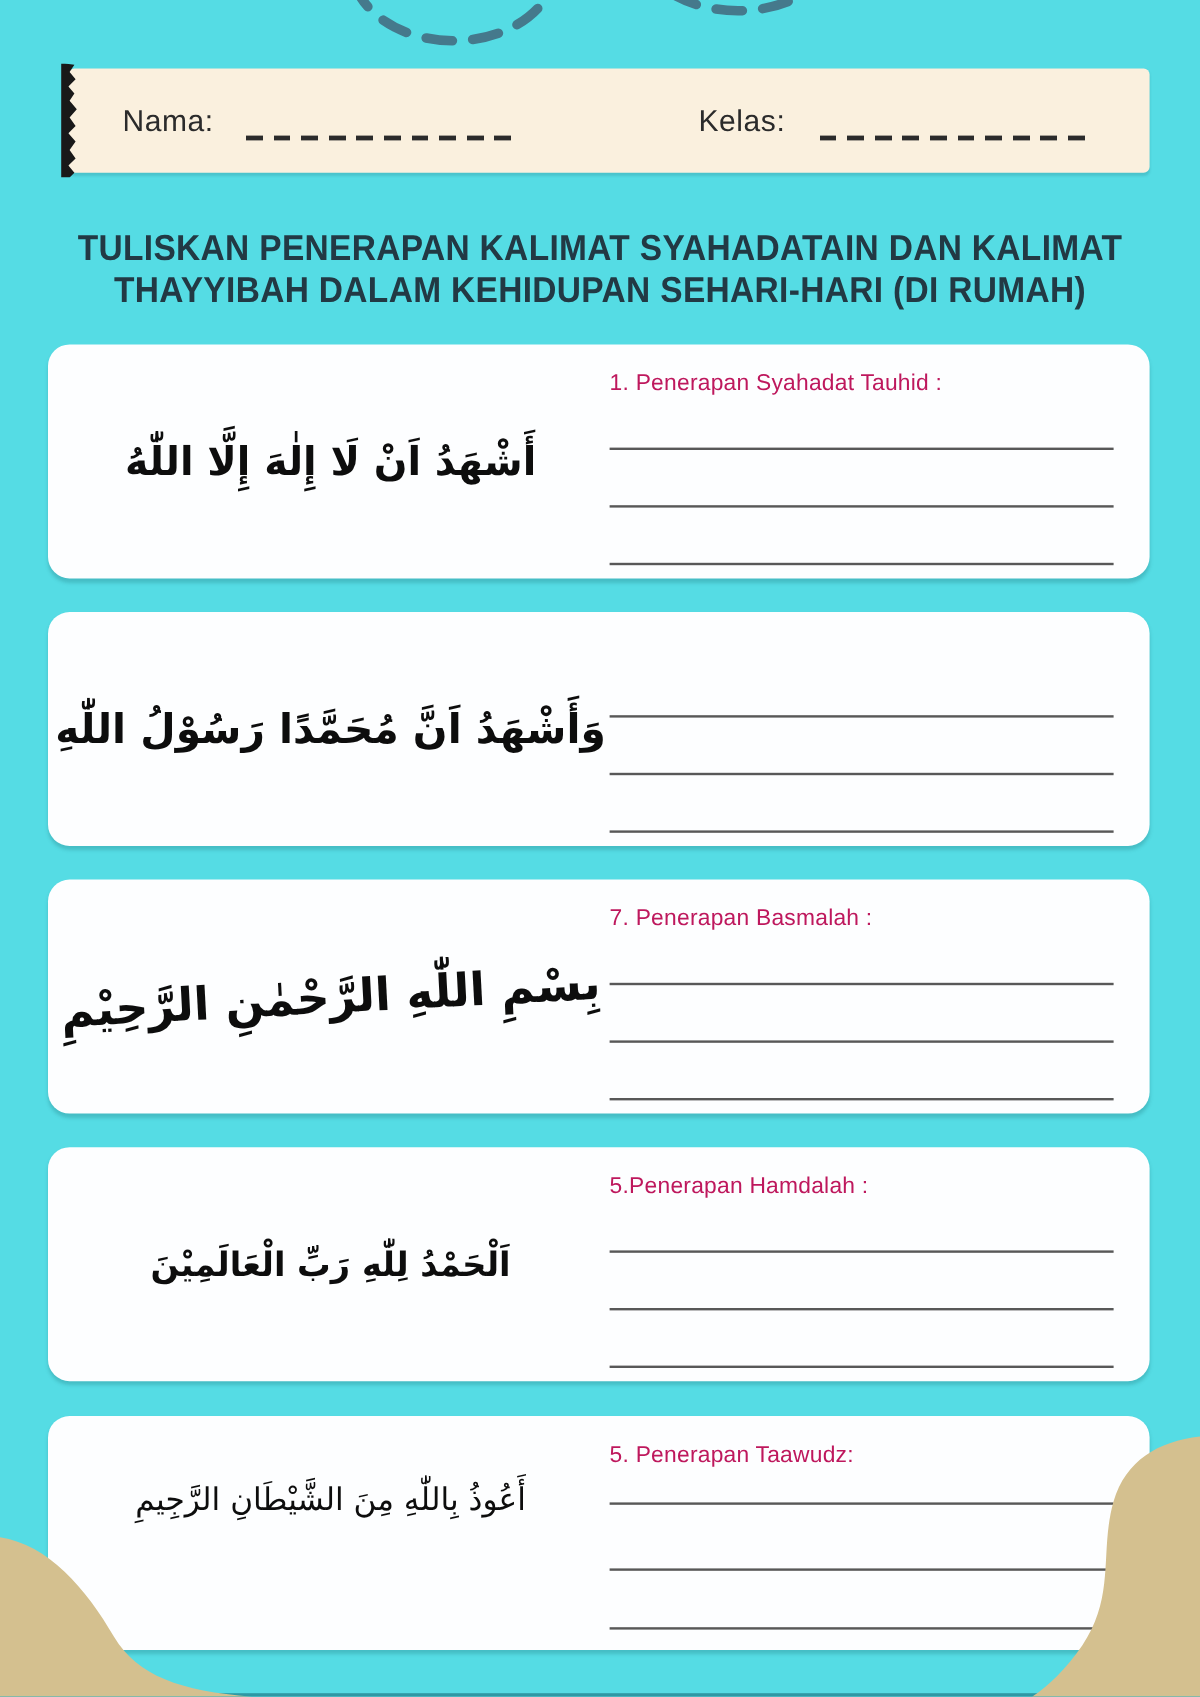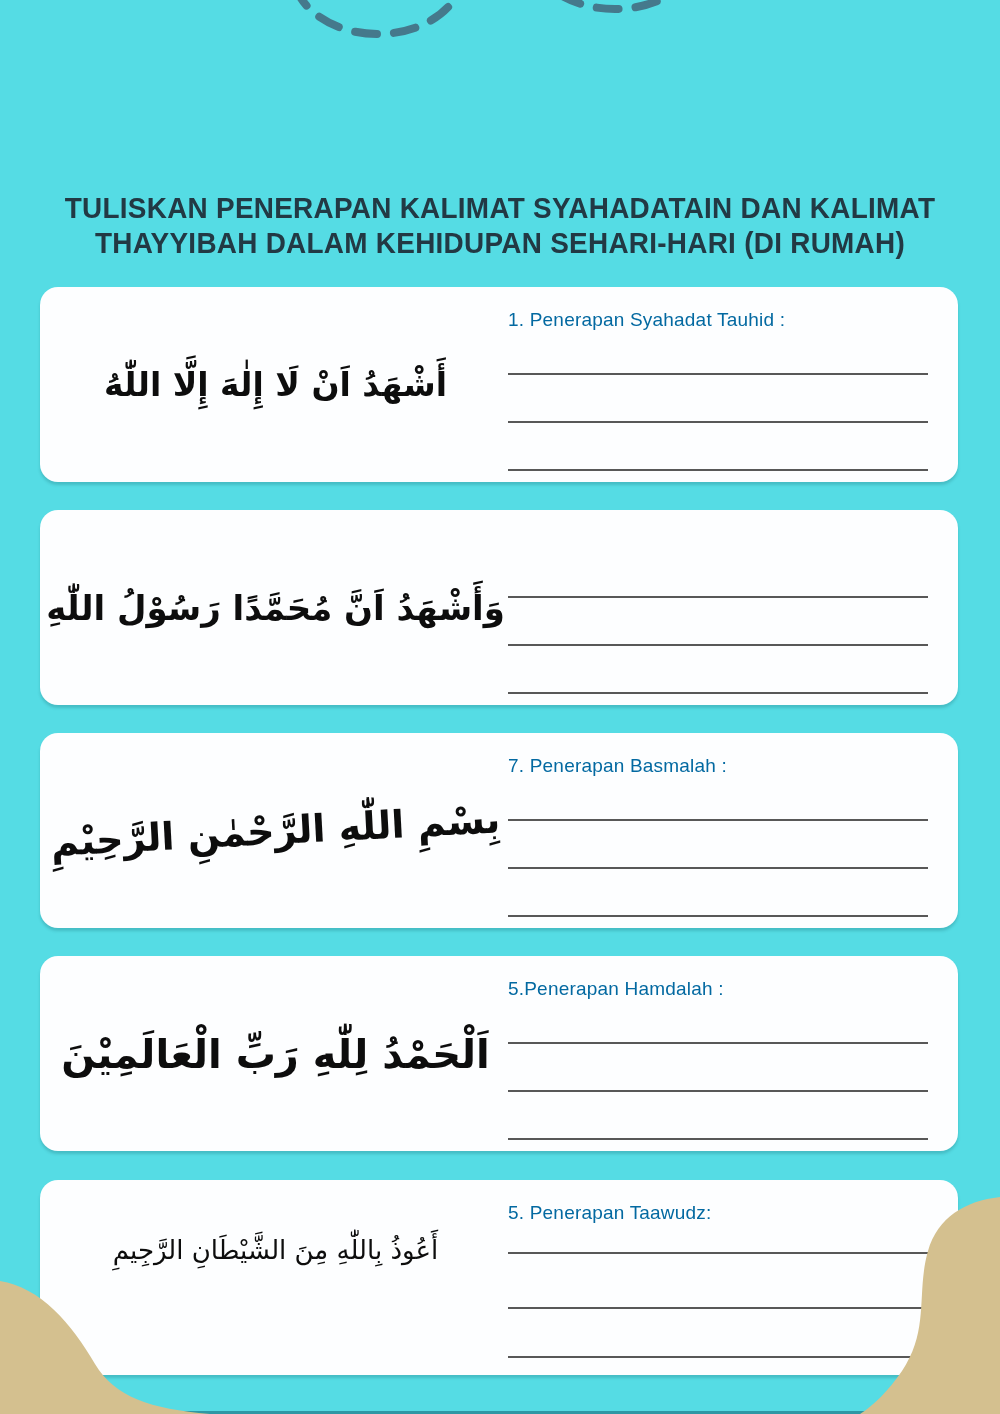--- a/index.html
+++ b/index.html
@@ -54,21 +54,21 @@
   }
   .arabic{
     position:absolute;left:18px;top:10px;width:435px;height:175px;
     display:flex;align-items:center;justify-content:center;
     direction:rtl;font-family:"DejaVu Sans",sans-serif;color:#0d0d0d;
     white-space:nowrap;
   }
   .arabic.bold{font-weight:700;}
   .arabic.slanted{transform:rotate(-3deg);}
   .card-label{
-    position:absolute;left:468px;top:22px;font-size:19px;color:#0369a1;
+    position:absolute;left:468px;top:22px;font-size:19px;color:#be185d;
     letter-spacing:.2px;
   }
   .answer-line{
     position:absolute;left:468px;width:420px;height:2px;
     background:var(--line-gray);
   }
   .answer-line.l1{top:86px;}
   .answer-line.l2{top:134px;}
   .answer-line.l3{top:182px;}
   
@@ -80,20 +80,29 @@
 </head>
 <body>
 
 <div class="page">
 
   <svg class="arcs" viewBox="0 0 1000 62" aria-hidden="true">
     <ellipse cx="378" cy="-28" rx="85" ry="62" fill="none" stroke="var(--arc-slate)" stroke-width="8" stroke-dasharray="22 17" stroke-linecap="round"></ellipse>
     <ellipse cx="615" cy="-56" rx="88" ry="65" fill="none" stroke="var(--arc-slate)" stroke-width="8" stroke-dasharray="22 17" stroke-linecap="round"></ellipse>
   </svg>
 
+  <div class="banner">
+    <svg class="torn-edge" viewBox="0 0 22 95" aria-hidden="true">
+      <path d="M8,0 L16,1 12,7 17,13 11,19 16,25 12,31 18,38 12,45 17,52 11,58 17,65 12,72 17,79 11,85 16,91 12,95 5,95 5,0 Z" fill="#191919"></path>
+    </svg>
+    <span class="field-label nama-label">Nama:</span>
+    <span class="dash-line nama-line"></span>
+    <span class="field-label kelas-label">Kelas:</span>
+    <span class="dash-line kelas-line"></span>
+  </div>
 
   <h1 class="title">
     <span>TULISKAN PENERAPAN KALIMAT SYAHADATAIN DAN KALIMAT</span><br>
     <span>THAYYIBAH DALAM KEHIDUPAN SEHARI-HARI (DI RUMAH)</span>
   </h1>
 
   <div class="card" style="top:287px">
     <div class="arabic bold" style="font-size:33px">أَشْهَدُ اَنْ لَا إِلٰهَ إِلَّا اللّٰهُ</div>
     <div class="card-label">1. Penerapan Syahadat Tauhid :</div>
     <div class="answer-line l1"></div>
@@ -110,21 +119,21 @@
 
   <div class="card" style="top:733px">
     <div class="arabic bold slanted" style="font-size:38px">بِسْمِ اللّٰهِ الرَّحْمٰنِ الرَّحِيْمِ</div>
     <div class="card-label">7. Penerapan Basmalah :</div>
     <div class="answer-line l1"></div>
     <div class="answer-line l2"></div>
     <div class="answer-line l3"></div>
   </div>
 
   <div class="card" style="top:956px">
-    <div class="arabic bold" style="font-size:40px">اَلْحَمْدُ لِلّٰهِ رَبِّ الْعَالَمِيْنَ</div>
+    <div class="arabic bold" style="font-size:28px">اَلْحَمْدُ لِلّٰهِ رَبِّ الْعَالَمِيْنَ</div>
     <div class="card-label">5.Penerapan Hamdalah :</div>
     <div class="answer-line l1"></div>
     <div class="answer-line l2"></div>
     <div class="answer-line l3"></div>
   </div>
 
   <div class="card" style="top:1180px">
     <div class="arabic" style="font-size:26px;top:0;height:140px">أَعُوذُ بِاللّٰهِ مِنَ الشَّيْطَانِ الرَّجِيمِ</div>
     <div class="card-label">5.  Penerapan Taawudz:</div>
     <div class="answer-line l1" style="top:72px"></div>

